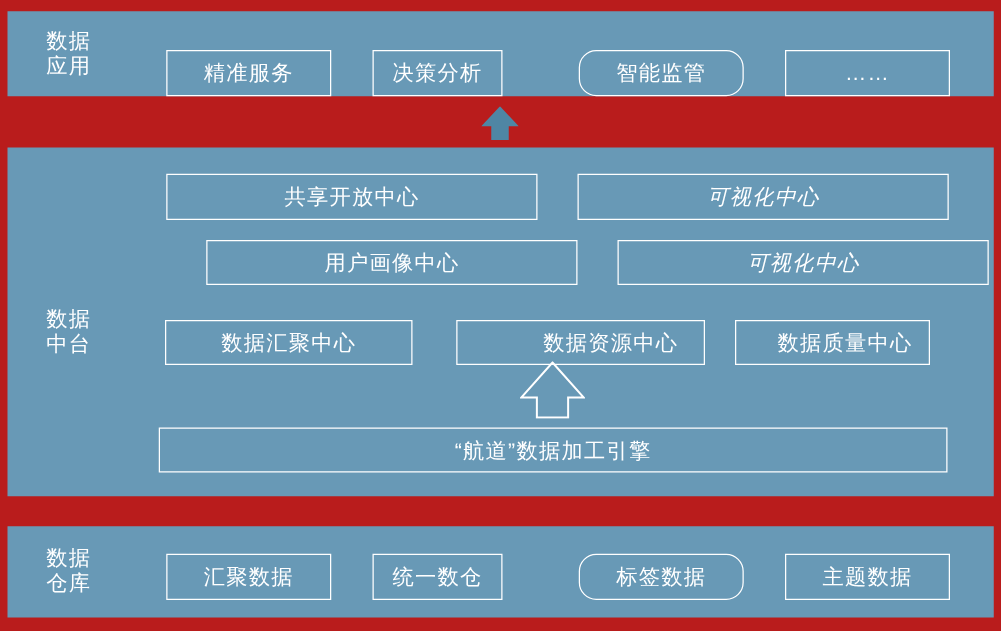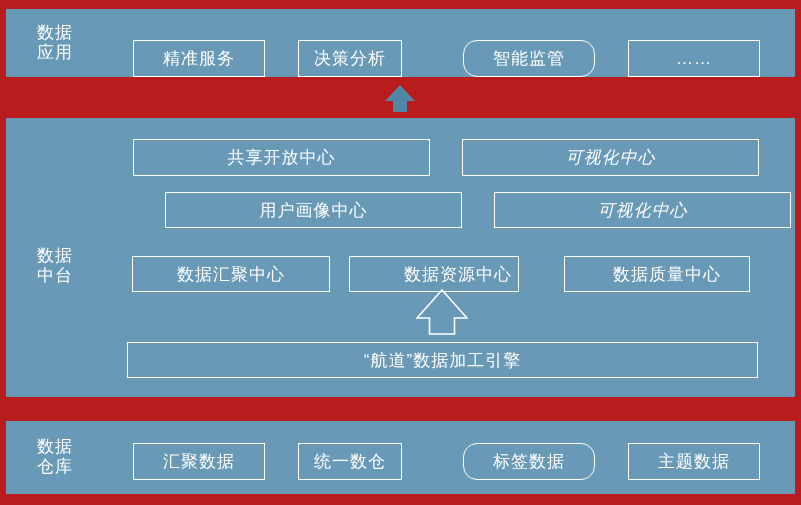--- a/index.html
+++ b/index.html
@@ -56,22 +56,22 @@
   .band-app .box       { top: 31px; height: 37px; }
   .band-warehouse .box { top: 22px; height: 37px; }
 
   
   .row1 { top: 21px;  height: 37px; }
   .row2 { top: 74px;  height: 36px; margin-left: 32px; }
   .row3 { top: 127px; height: 36px; margin-top: 11px; }
   .half-left   { left: 127px; width: 297px; }
   .half-right  { left: 456px; width: 297px; font-style: italic; }
   .third-1 { left: 126px; width: 198px; }
-  .third-2 { left: 343px; width: 170px; padding-left: 48px; }
-  .third-3 { left: 558px; width: 186px; padding-left: 20px; }
+  .third-2 { left: 359px; width: 199px; padding-left: 48px; }
+  .third-3 { left: 582px; width: 156px; padding-left: 20px; }
   .engine-box { top: 224px; left: 121px; width: 631px; height: 36px; }
 
   .arrow-solid {
     position: absolute;
     left: 385px;
     top: 85px;
     width: 30px;
     height: 27px;
   }
   .arrow-outline {

